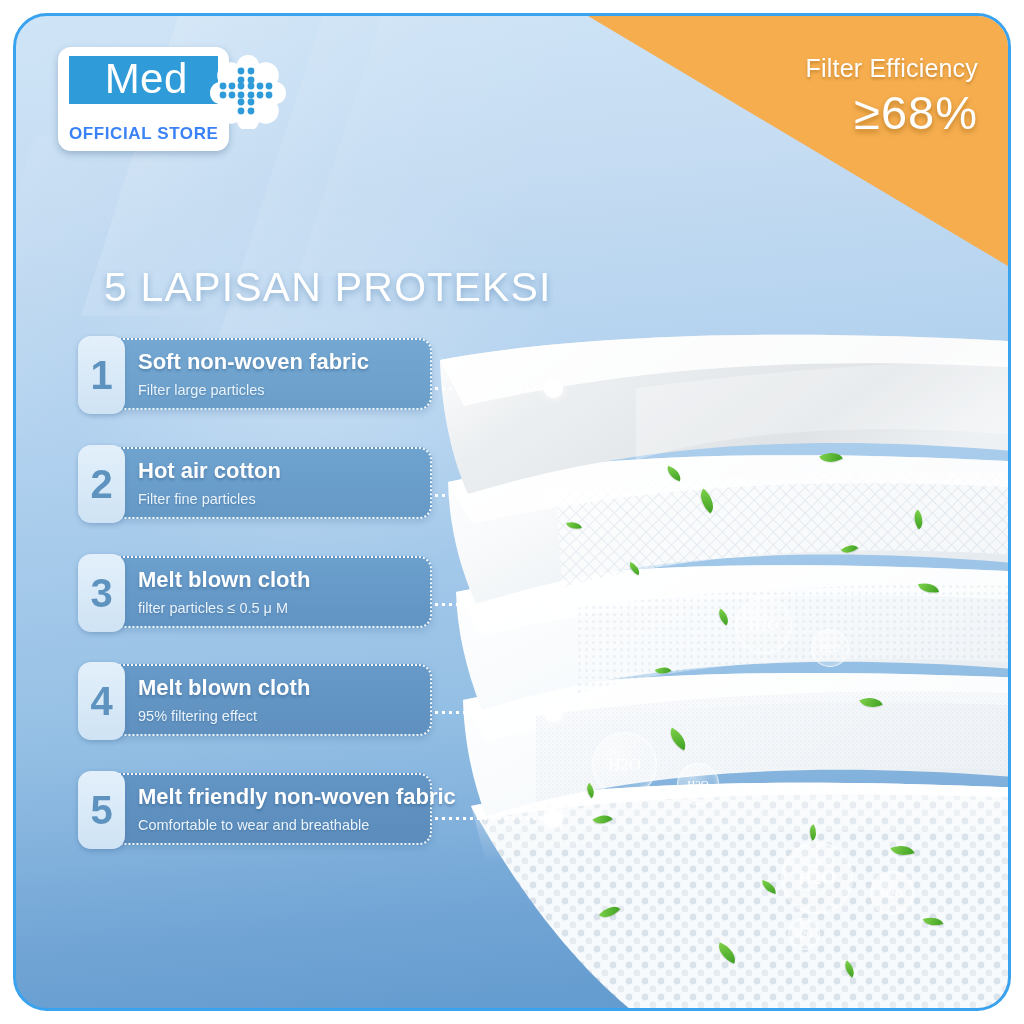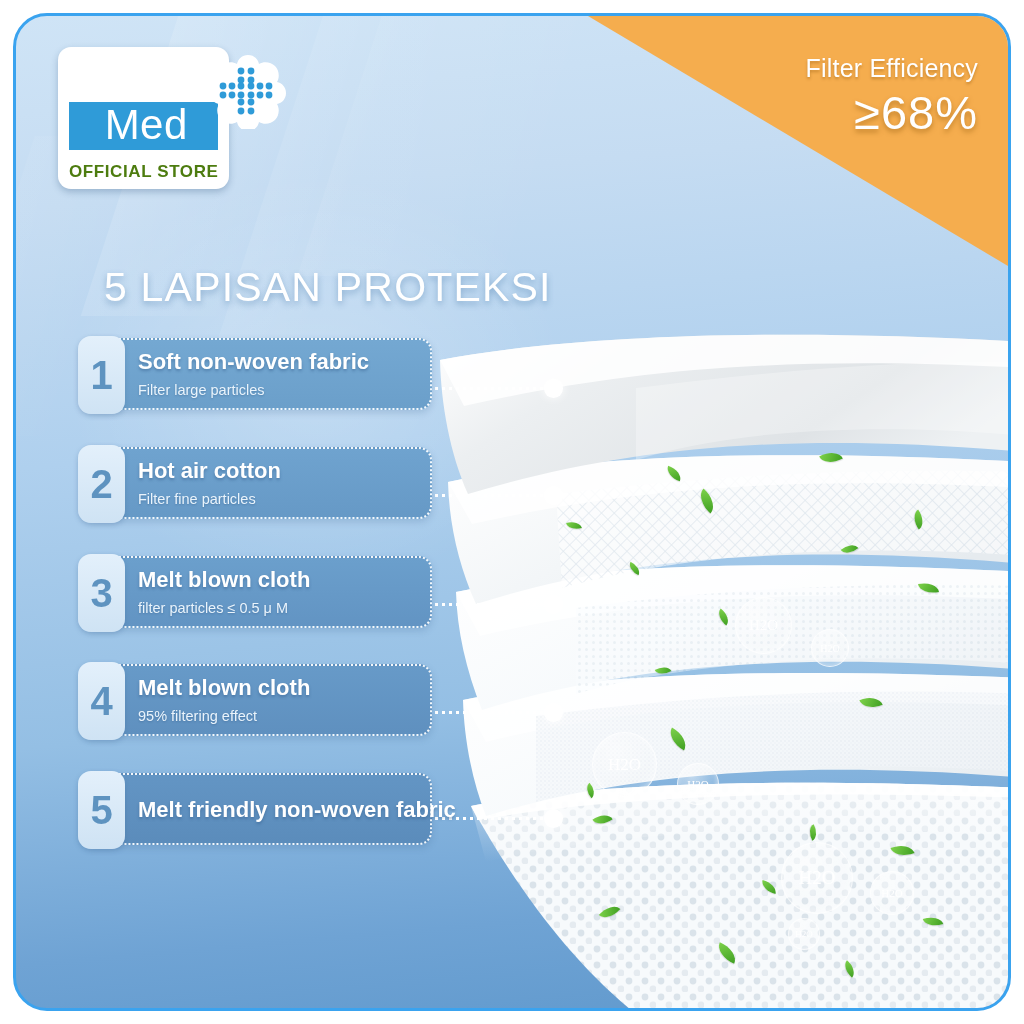--- a/index.html
+++ b/index.html
@@ -29,22 +29,22 @@
     -webkit-clip-path:polygon(100% 0,100% 100%,0 0);clip-path:polygon(100% 0,100% 100%,0 0);}
   #banner .txtwrap{position:absolute;right:30px;top:38px;text-align:right;}
   #eff-label{color:#ffffff;font-size:25px;letter-spacing:.2px;text-shadow:0 2px 3px rgba(140,85,10,.45);}
   #eff-value{color:#ffffff;font-size:47px;font-weight:400;letter-spacing:1px;margin-top:2px;text-shadow:0 3px 5px rgba(140,85,10,.5);}
 
   
   #logo{position:absolute;left:42px;top:31px;display:flex;align-items:center;}
   #logo-plate{position:relative;background:#ffffff;border-radius:13px;padding:9px 11px 7px 11px;
      box-shadow:0 3px 7px rgba(30,70,110,.28);}
   #logo-med{background:#2f9bd8;color:#ffffff;font-size:42px;line-height:44px;font-weight:400;
-     padding:1px 17px 3px 22px;letter-spacing:.5px;text-align:center;margin-top:46px;}
-  #logo-store{color:#4d7c0f;font-size:17px;font-weight:bold;letter-spacing:.6px;text-align:center;margin-top:12px;}
+     padding:1px 17px 3px 22px;letter-spacing:.5px;text-align:center;}
+  #logo-store{color:#3b82f6;font-size:17px;font-weight:bold;letter-spacing:.6px;text-align:center;margin-top:20px;}
   #logo-cross{position:absolute;left:152px;top:6px;width:76px;height:76px;}
 
   
   #title{position:absolute;left:88px;top:248px;color:#ffffff;font-size:41px;font-weight:normal;
     letter-spacing:1.2px;text-shadow:0 3px 6px rgba(60,110,160,.45);}
 
   
   #fabric{position:absolute;left:0;top:0;width:998px;height:998px;pointer-events:none;}
 
   
@@ -288,17 +288,18 @@
       <div class="ctext">
         <div class="ctitle">Melt blown cloth</div>
         <div class="csub">95% filtering effect</div>
       </div>
     </div>
 
     <div class="card" style="top:757px;width:350px;background:linear-gradient(180deg,#6395c4,#5b8cbb);">
       <div class="badge">5</div>
       <div class="ctext">
         <div class="ctitle">Melt friendly non-woven fabric</div>
+        <div class="csub">Comfortable to wear and breathable</div>
       </div>
     </div>
 
   </div>
 </div>
 
 </body></html>

